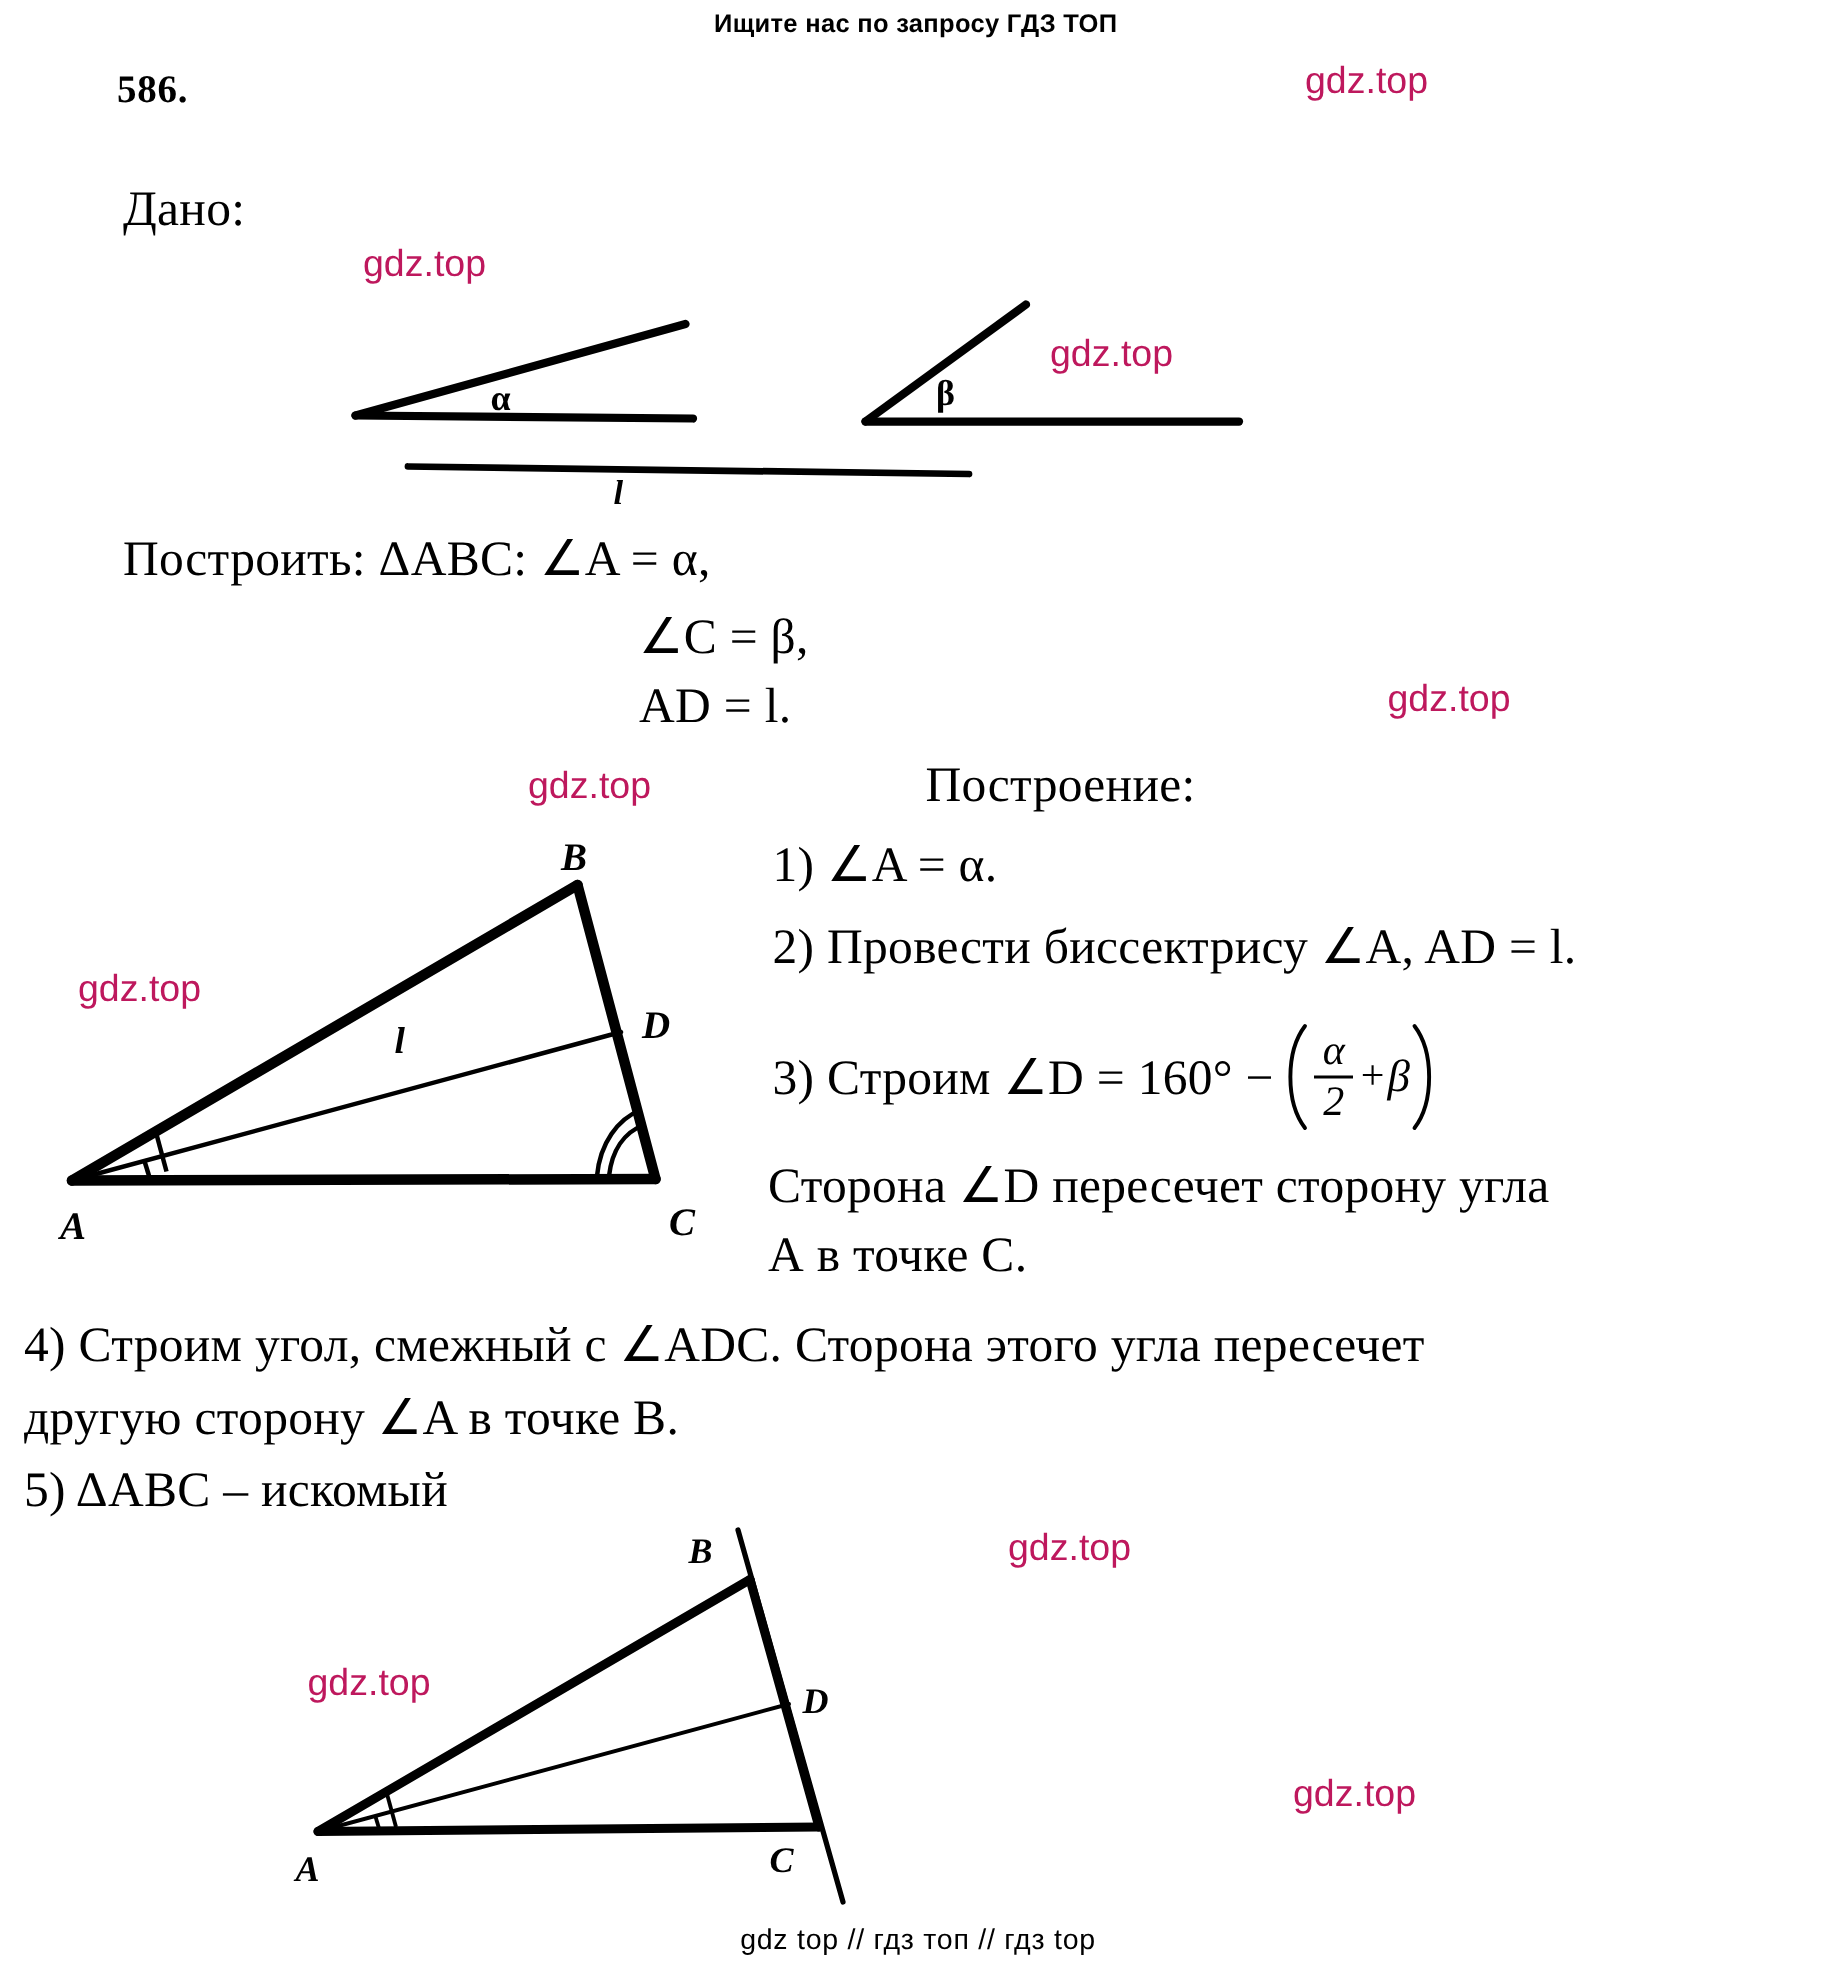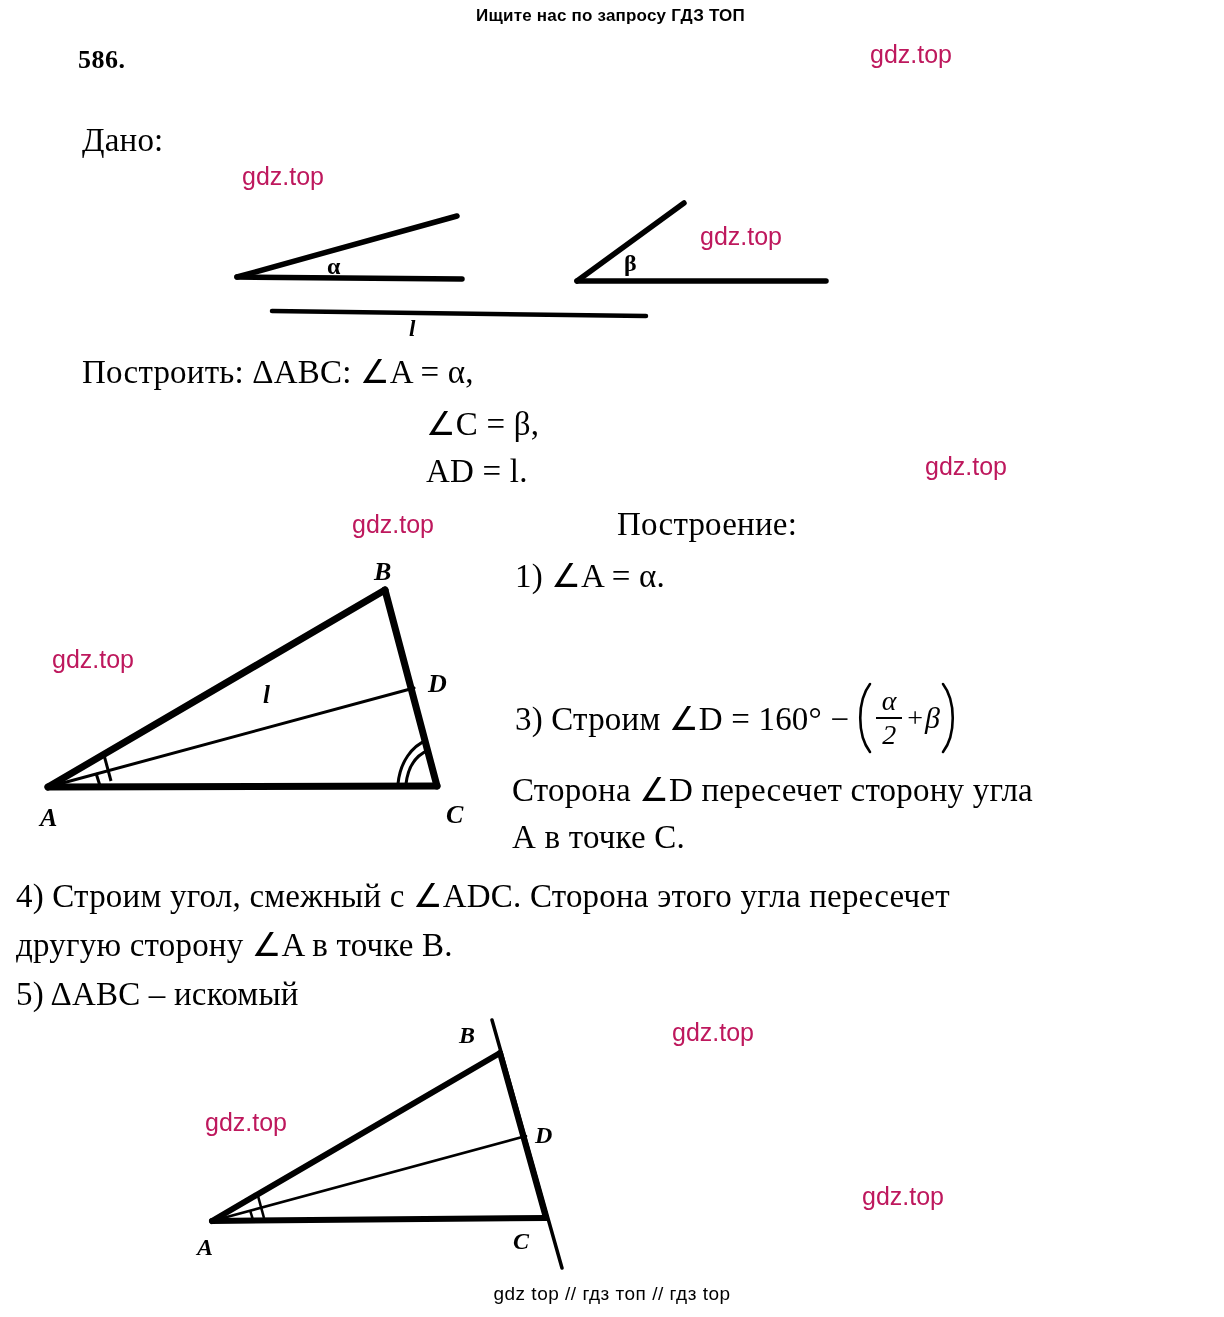--- a/index.html
+++ b/index.html
@@ -106,20 +106,21 @@
   <div class="abs" style="left:327px; top:253px; font-family:'Liberation Serif',serif; font-size:24px; font-weight:bold;">α</div>
   <div class="abs" style="left:624px; top:250px; font-family:'Liberation Serif',serif; font-size:24px; font-weight:bold;">β</div>
   <div class="abs" style="left:409px; top:316px; font-family:'Liberation Serif',serif; font-size:23px; font-weight:bold; font-style:italic;">l</div>
 
   <div class="abs serif-txt" style="left:82px;  top:352px;">Построить: ΔABC: ∠A = α,</div>
   <div class="abs serif-txt" style="left:426px; top:404px;">∠C = β,</div>
   <div class="abs serif-txt" style="left:426px; top:453px;">AD = l.</div>
 
   <div class="abs serif-txt" style="left:617px; top:506px;">Построение:</div>
   <div class="abs serif-txt" style="left:515px; top:556px;">1) ∠A = α.</div>
+  <div class="abs serif-txt" style="left:515px; top:611px;">2) Провести биссектрису ∠A, AD = l.</div>
 
   <div class="abs" style="left:515px; top:681px; display:flex; align-items:center; gap:4px;">
     <span class="serif-txt">3) Строим ∠D = 160° −</span>
     <span style="display:inline-flex; align-items:center;">
       <svg width="20" height="74" viewBox="0 0 20 74">
         <path d="M 17 3 C 4 20, 4 54, 17 71" stroke="#000" stroke-width="2.6" fill="none" stroke-linecap="round"></path>
       </svg>
       <span style="display:inline-flex; flex-direction:column; align-items:center; line-height:1; margin:0 3px;">
         <span class="mathitalic" style="font-size:28px; padding-bottom:2px;">α</span>
         <span style="display:block; width:26px; height:2.5px; background:#000;"></span>

